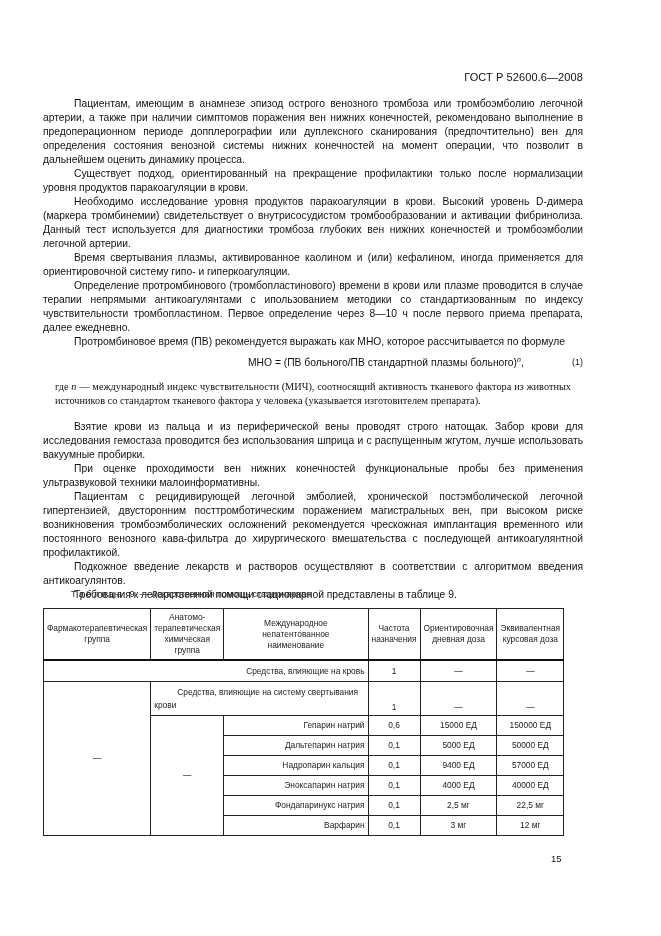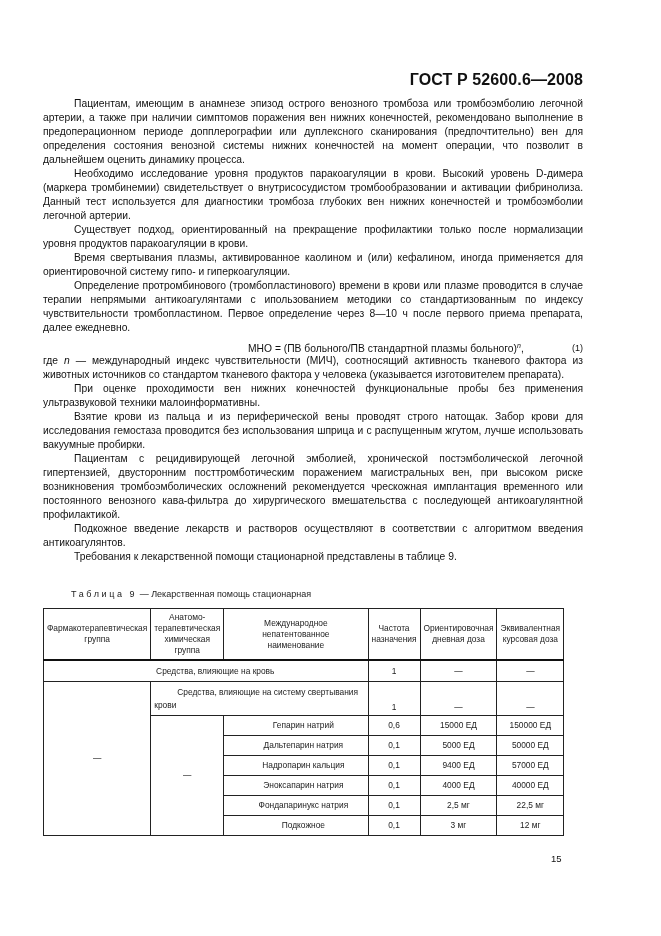--- a/index.html
+++ b/index.html
@@ -2,80 +2,81 @@
 <html><head>
   <meta charset="utf-8">
   <style>
     html, body { margin: 0; padding: 0; background: #ffffff; }
     body {
       width: 661px; height: 936px; position: relative; overflow: hidden;
       font-family: "Liberation Sans", sans-serif; color: #111;
     }
     .header {
       position: absolute; top: 71px; right: 78px;
-      font-size: 16px; font-weight: bold; letter-spacing: 0.1px;
+      font-size: 11px; font-weight: normal; letter-spacing: 0.1px;
     }
     .body-text {
       position: absolute; left: 43px; top: 97px; width: 540px;
       font-size: 10.3px; line-height: 14px; text-align: justify;
     }
     .body-text p { margin: 0; text-indent: 31px; }
     .formula {
       position: relative; height: 16px; margin: 3px 0 0 0;
     }
     .formula .expr { position: absolute; left: 205px; top: 1px; }
     .formula .num { position: absolute; right: 0; top: 3px; font-size: 9px; }
-    .where-block { margin: 0; }
+    .where-block { margin: 12px; font-family: Liberation Serif, serif; }
     h4 {
       margin: 1px 0 0 0; padding-left: 31px; font-size: 10.3px; font-weight: bold;
     }
     .caption {
       position: absolute; left: 43px; top: 589px; font-size: 9px; color: #222; margin-left: 28px;
     }
     .caption .spaced { letter-spacing: 2.6px; }
     table {
       position: absolute; left: 43px; top: 608px; width: 503px;
       border-collapse: collapse; font-size: 8.4px; color: #222;
     }
     td, th {
       border: 1px solid #222; padding: 0 3px; text-align: center; font-weight: normal;
       vertical-align: middle;
     }
     thead th { height: 50px; line-height: 11px; border-bottom: 2.5px solid #111; }
     tbody td { height: 19px; }
-    .left { text-align: center; padding-left: 18px; }
+    .left { text-align: right; padding-left: 18px; }
     .page-num {
       position: absolute; top: 853px; left: 551px; font-size: 9.5px;
     }
     i { font-style: italic; }
   </style>
 </head>
 <body>
 
 <div class="header">ГОСТ Р 52600.6—2008</div>
 
 <div class="body-text">
   <p>Пациентам, имеющим в анамнезе эпизод острого венозного тромбоза или тромбоэмболию легочной артерии, а также при наличии симптомов поражения вен нижних конечностей, рекомендовано выполнение в предоперационном периоде допплерографии или дуплексного сканирования (предпочтительно) вен для определения состояния венозной системы нижних конечностей на момент операции, что позволит в дальнейшем оценить динамику процесса.</p>
+  <p>Существует подход, ориентированный на прекращение профилактики только после нормализации уровня продуктов паракоагуляции в крови.</p>
   <p>Необходимо исследование уровня продуктов паракоагуляции в крови. Высокий уровень D-димера (маркера тромбинемии) свидетельствует о внутрисосудистом тромбообразовании и активации фибринолиза. Данный тест используется для диагностики тромбоза глубоких вен нижних конечностей и тромбоэмболии легочной артерии.</p>
-  <p>Существует подход, ориентированный на прекращение профилактики только после нормализации уровня продуктов паракоагуляции в крови.</p>
   <p>Время свертывания плазмы, активированное каолином и (или) кефалином, иногда применяется для ориентировочной систему гипо- и гиперкоагуляции.</p>
   <p>Определение протромбинового (тромбопластинового) времени в крови или плазме проводится в случае терапии непрямыми антикоагулянтами с ипользованием методики со стандартизованным по индексу чувствительности тромбопластином. Первое определение через 8—10 ч после первого приема препарата, далее ежедневно.</p>
+  <p>Протромбиновое время (ПВ) рекомендуется выражать как МНО, которое рассчитывается по формуле</p>
 
   <div class="formula">
     <span class="expr"><span>МНО = (ПВ больного/ПВ стандартной плазмы больного)</span><sup style="font-size:7px"><i>n</i></sup><span>,</span></span>
     <span class="num">(1)</span>
   </div>
 
   <div class="where-block">
     <span>где</span>
     <i>n</i><span> — </span><span>международный индекс чувствительности (МИЧ), соотносящий активность тканевого фактора из животных источников со стандартом тканевого фактора у человека (указывается изготовителем препарата).</span>
   </div>
 
+  <p>Взятие крови из пальца и из периферической вены проводят строго натощак. Забор крови для исследования гемостаза проводится без использования шприца и с распущенным жгутом, лучше использовать вакуумные пробирки.</p>
   <p>При оценке проходимости вен нижних конечностей функциональные пробы без применения ультразвуковой техники малоинформативны.</p>
-  <p>Взятие крови из пальца и из периферической вены проводят строго натощак. Забор крови для исследования гемостаза проводится без использования шприца и с распущенным жгутом, лучше использовать вакуумные пробирки.</p>
   <p>Пациентам с рецидивирующей легочной эмболией, хронической постэмболической легочной гипертензией, двусторонним посттромботическим поражением магистральных вен, при высоком риске возникновения тромбоэмболических осложнений рекомендуется чрескожная имплантация временного или постоянного венозного кава-фильтра до хирургического вмешательства с последующей антикоагулянтной профилактикой.</p>
   <p>Подкожное введение лекарств и растворов осуществляют в соответствии с алгоритмом введения антикоагулянтов.</p>
 
   <p>Требования к лекарственной помощи стационарной представлены в таблице 9.</p>
 </div>
 
 <div class="caption">
   <span class="spaced">Таблица 9</span><span> — Лекарственная помощь стационарная</span>
 </div>
 
@@ -139,21 +140,21 @@
       <td>4000 ЕД</td>
       <td>40000 ЕД</td>
     </tr>
     <tr>
       <td class="left">Фондапаринукс натрия</td>
       <td>0,1</td>
       <td>2,5 мг</td>
       <td>22,5 мг</td>
     </tr>
     <tr>
-      <td class="left">Подкожное</td>
+      <td class="left">Варфарин</td>
       <td>0,1</td>
       <td>3 мг</td>
       <td>12 мг</td>
     </tr>
   </tbody>
 </table>
 
 <div class="page-num">15</div>
 
 </body></html>

